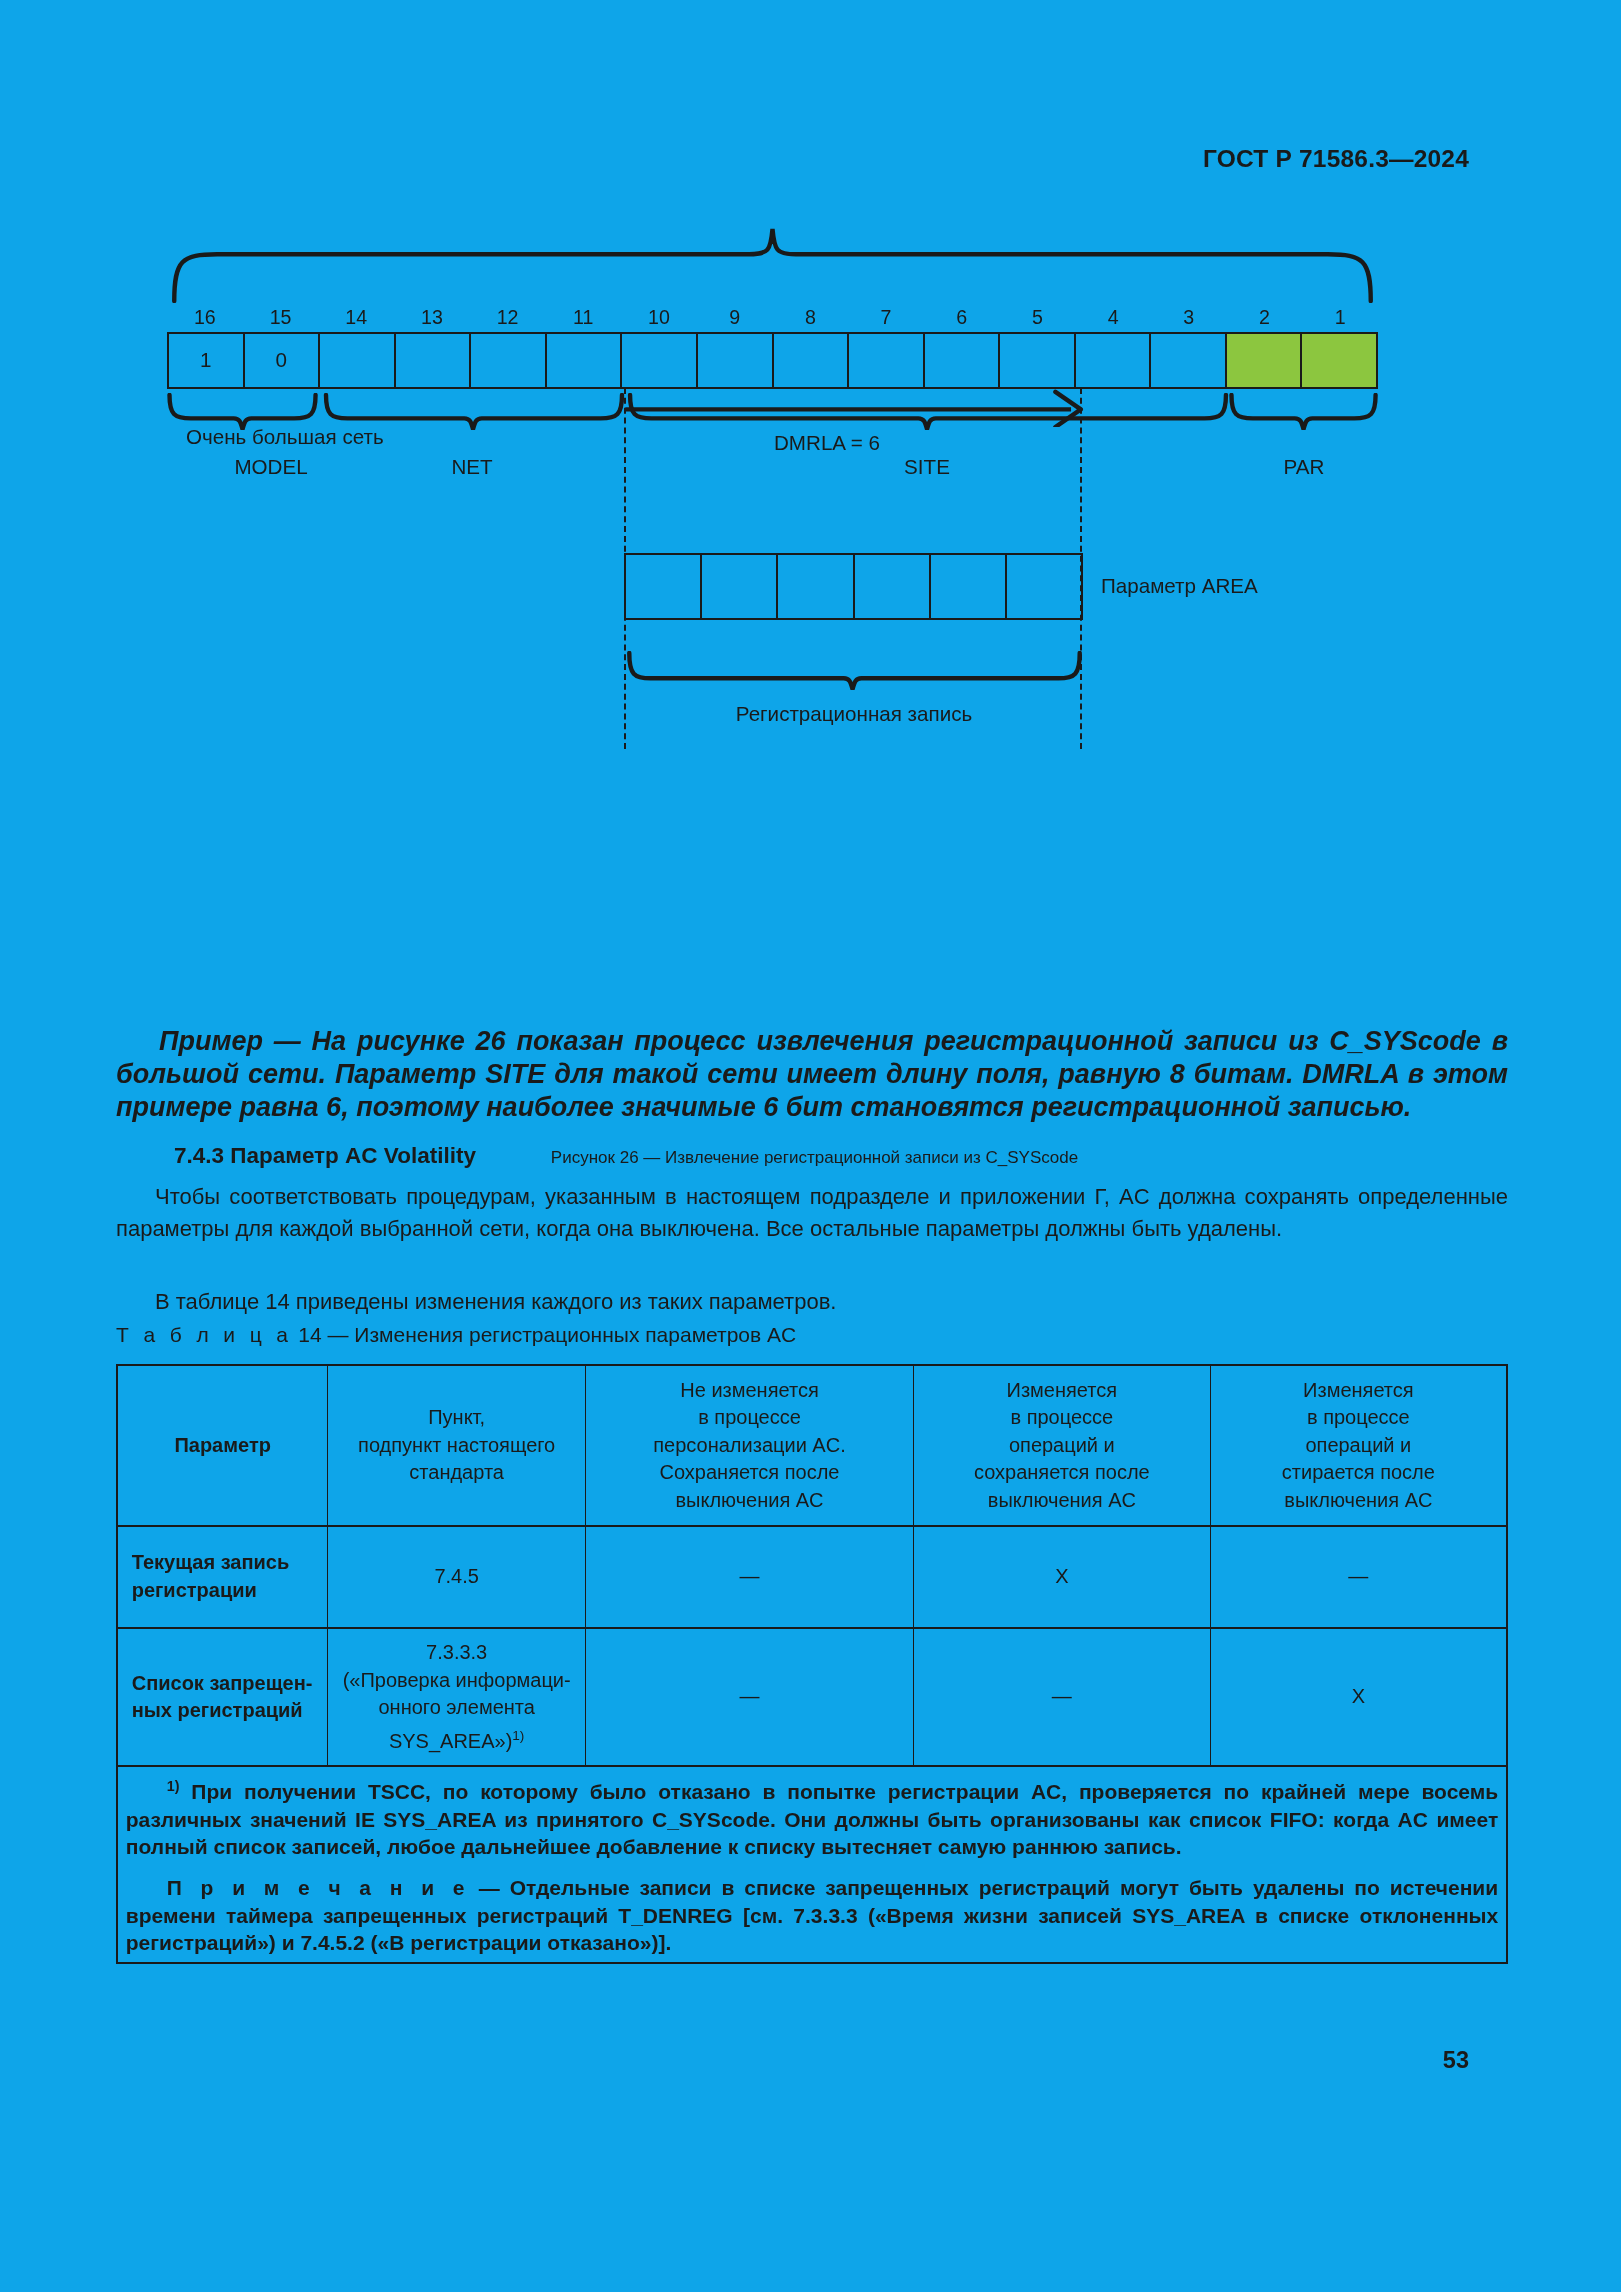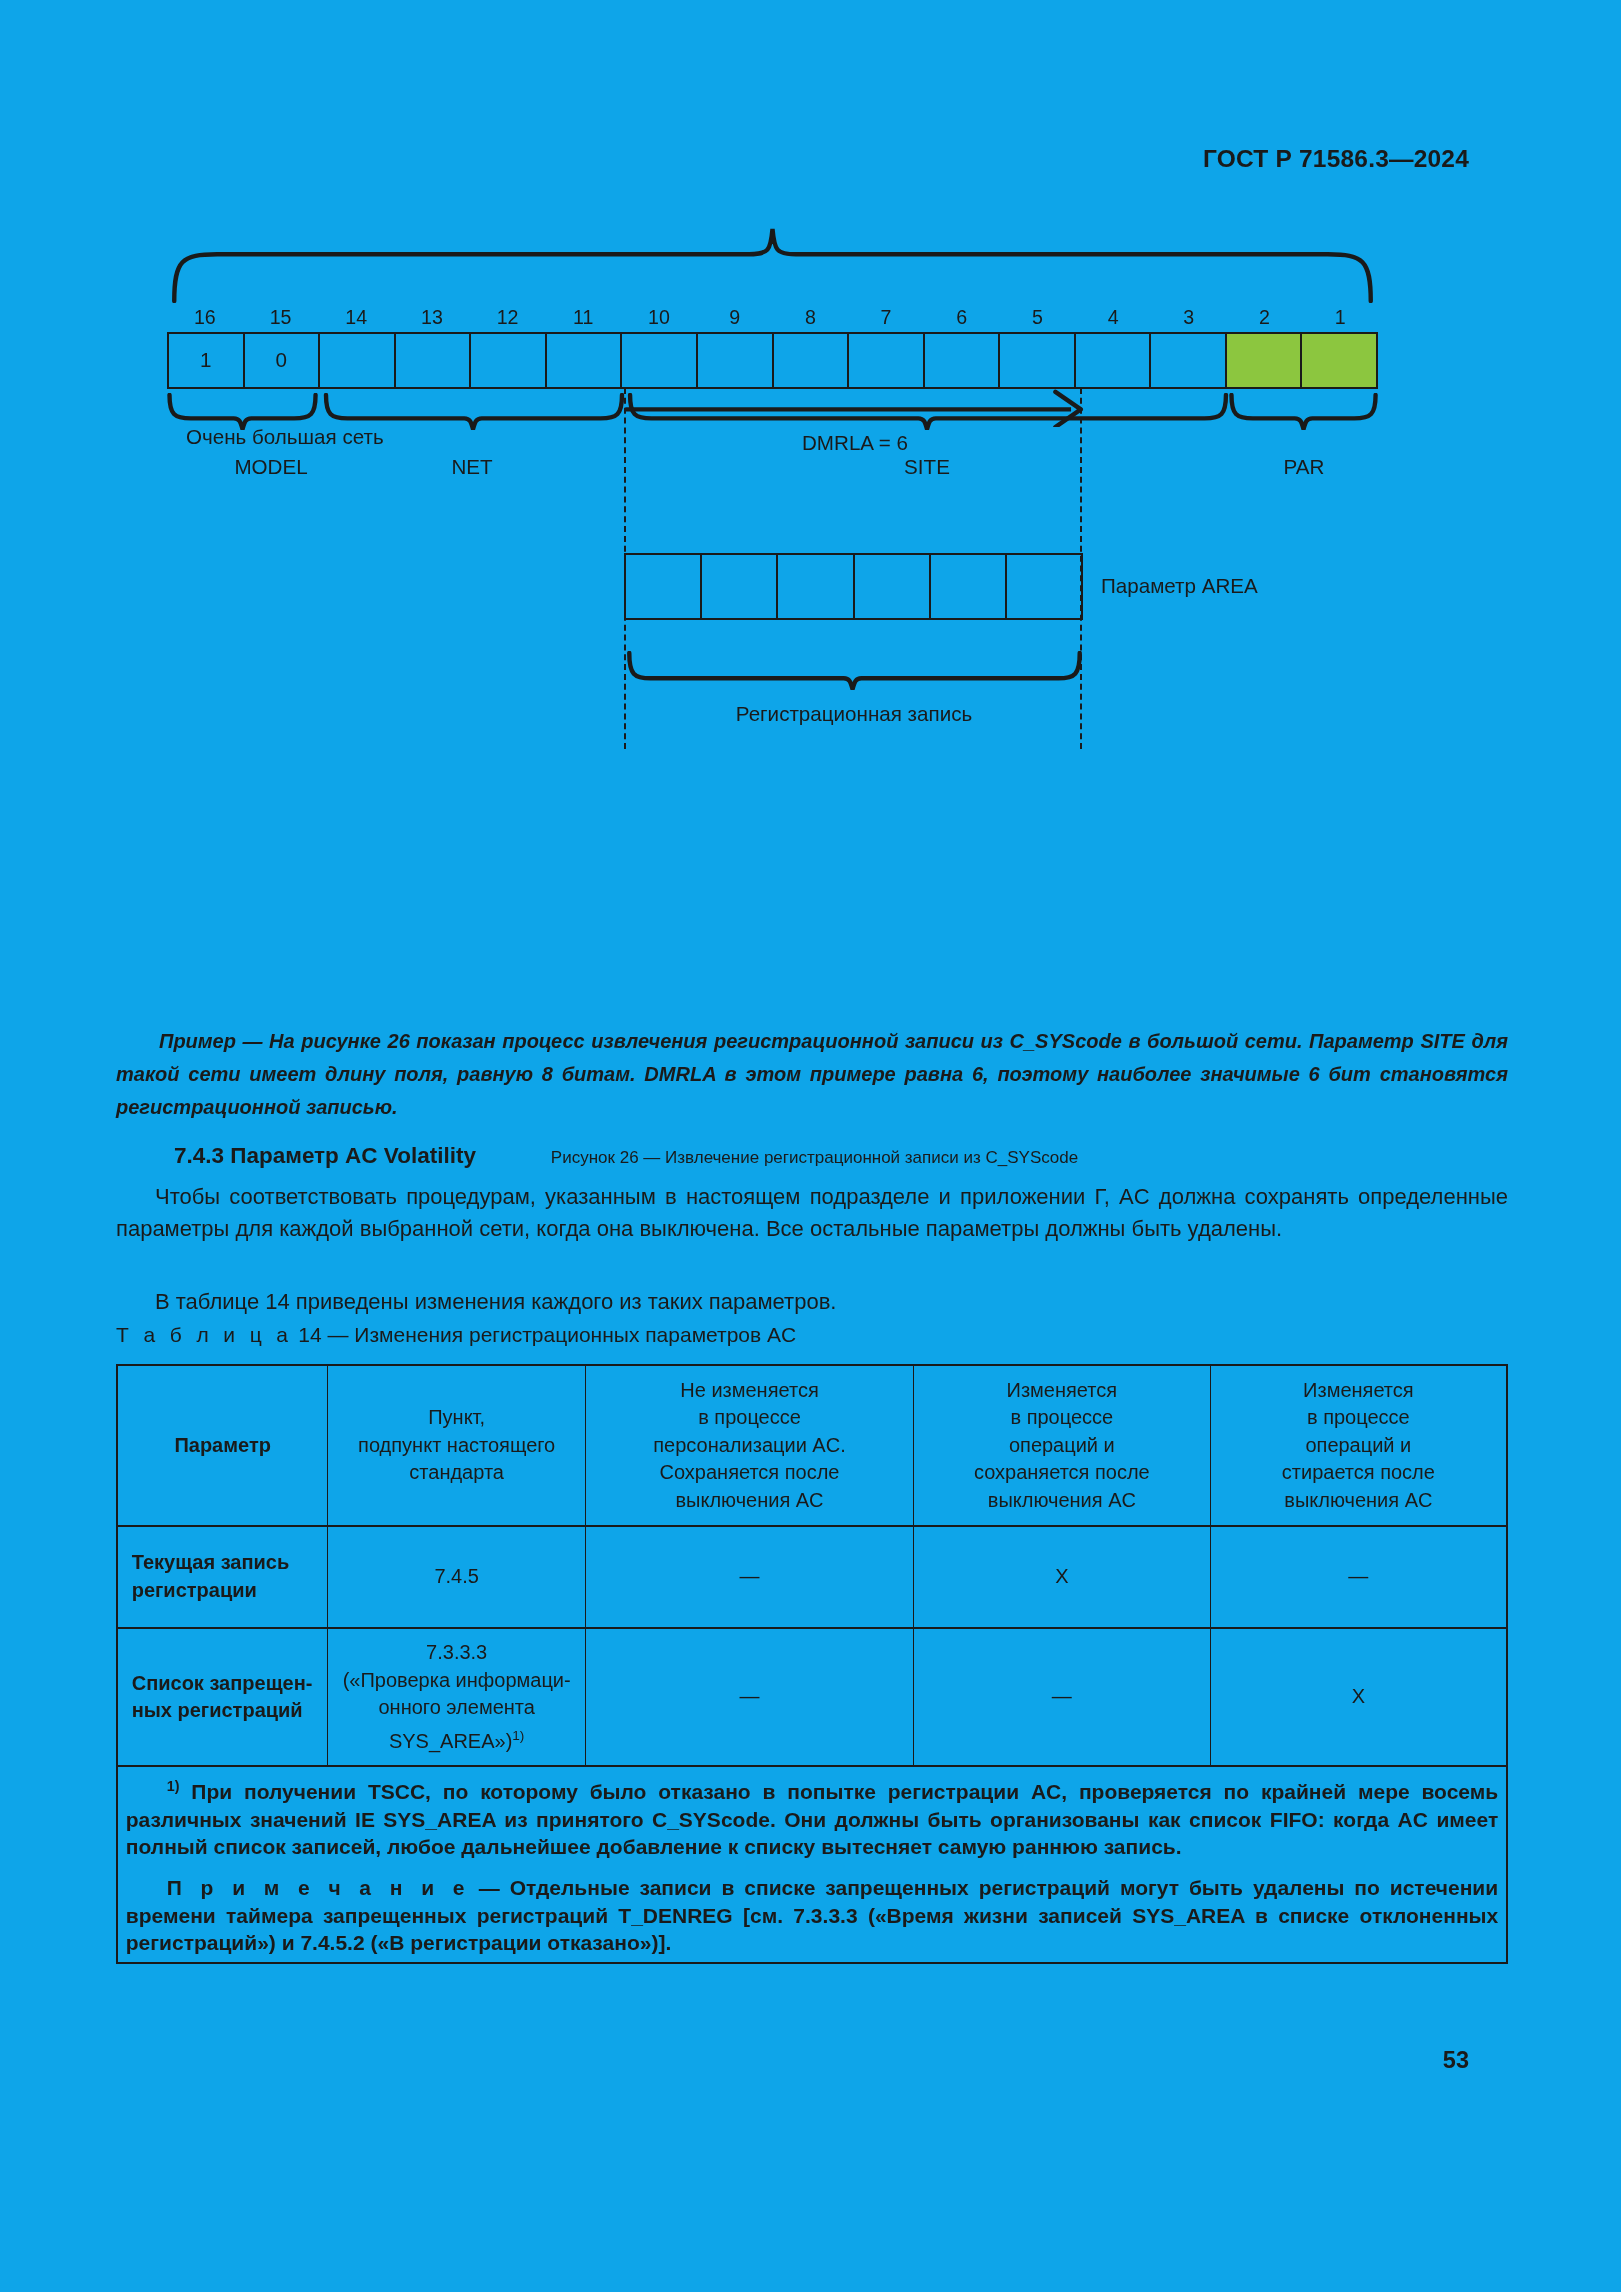--- a/index.html
+++ b/index.html
@@ -166,21 +166,21 @@
     font-size: 22px;
     line-height: 32px;
     text-align: justify;
   }
   p.ind { margin: 0; text-indent: 39px; }
   .example {
     position: absolute;
     left: 116px;
     width: 1392px;
     top: 1025px;
-    font-size: 20px;
+    font-size: 27px;
     line-height: 33px;
     font-weight: bold;
     font-style: italic;
     text-align: justify;
     text-indent: 43px;
     margin: 0;
   }
   #sec-head {
     position: absolute;
     left: 174px;
@@ -318,21 +318,21 @@
     </div>
 
     <div class="vdash" style="left:624px; top:196px; height:361px;"></div>
     <div class="vdash" style="left:1080px; top:196px; height:361px;"></div>
 
     <svg id="dmrla-arrow" style="left:623px; top:192px;" width="470" height="43" viewBox="0 0 480 44">
       <line x1="2" y1="26" x2="458" y2="26" stroke="#1a1a1a" stroke-width="4.5"></line>
       <path d="M442,8 L468,26 L442,44" fill="none" stroke="#1a1a1a" stroke-width="4.5" stroke-linecap="round" stroke-linejoin="round"></path>
     </svg>
 
-    <div id="dmrla-text" style="left:802px; top:239px;">DMRLA = 6</div>
+    <div id="dmrla-text" style="left:774px; top:239px;">DMRLA = 6</div>
     <div id="bigNet" style="left:186px; top:233px;">Очень большая сеть</div>
 
     <div id="areacells" style="left:624px; top:361px; width:459px;">
       <div class="acell"></div>
       <div class="acell"></div>
       <div class="acell"></div>
       <div class="acell"></div>
       <div class="acell"></div>
       <div class="acell"></div>
     </div>

